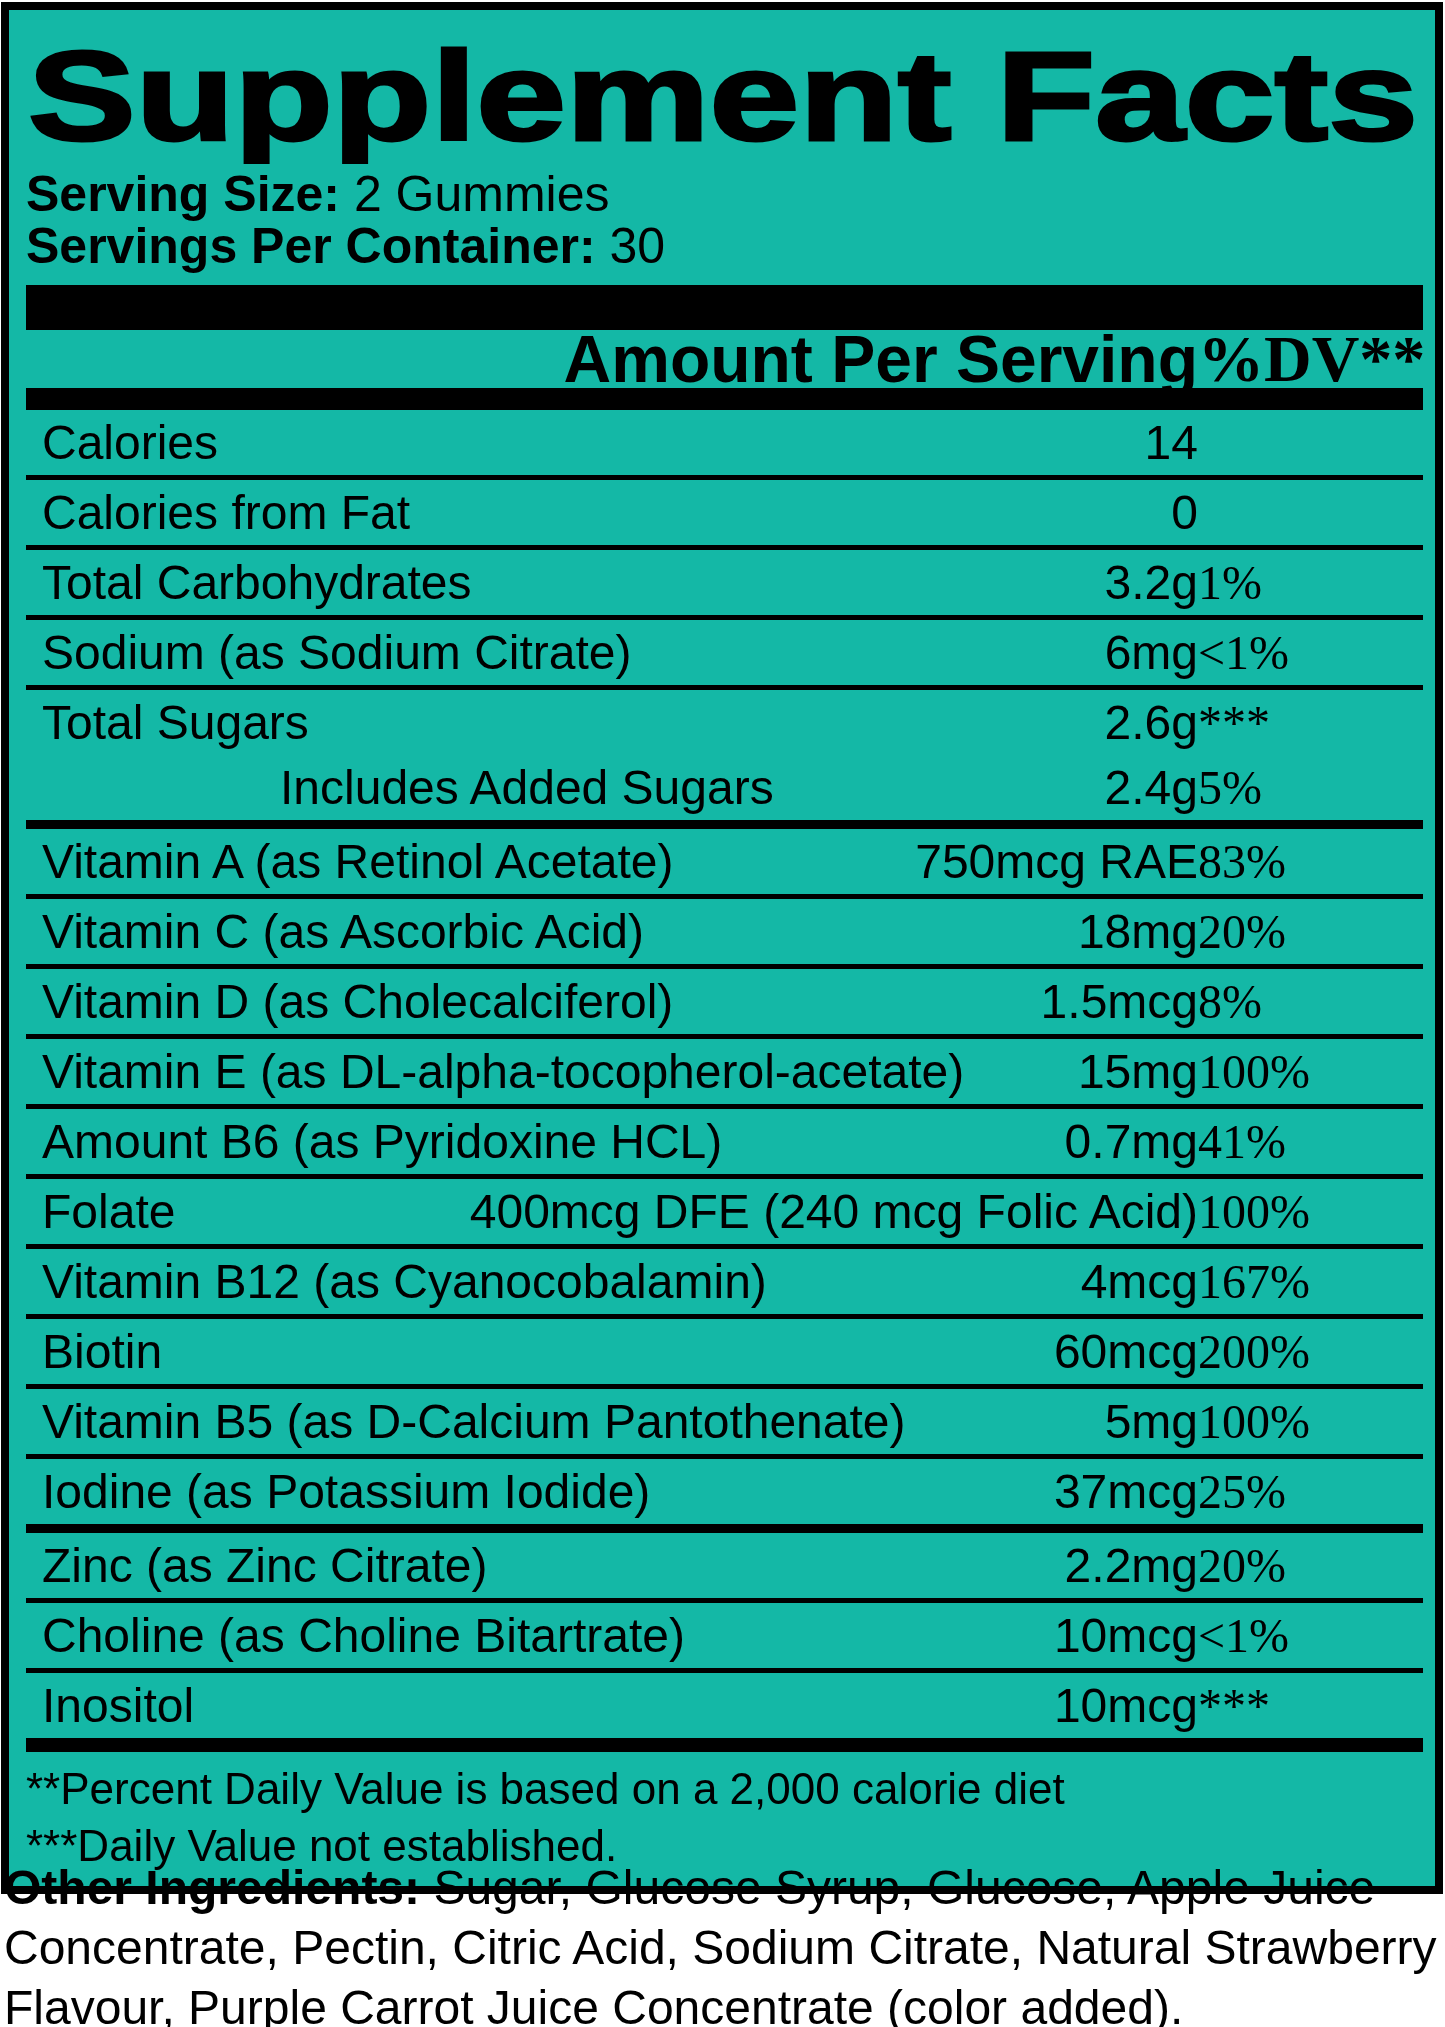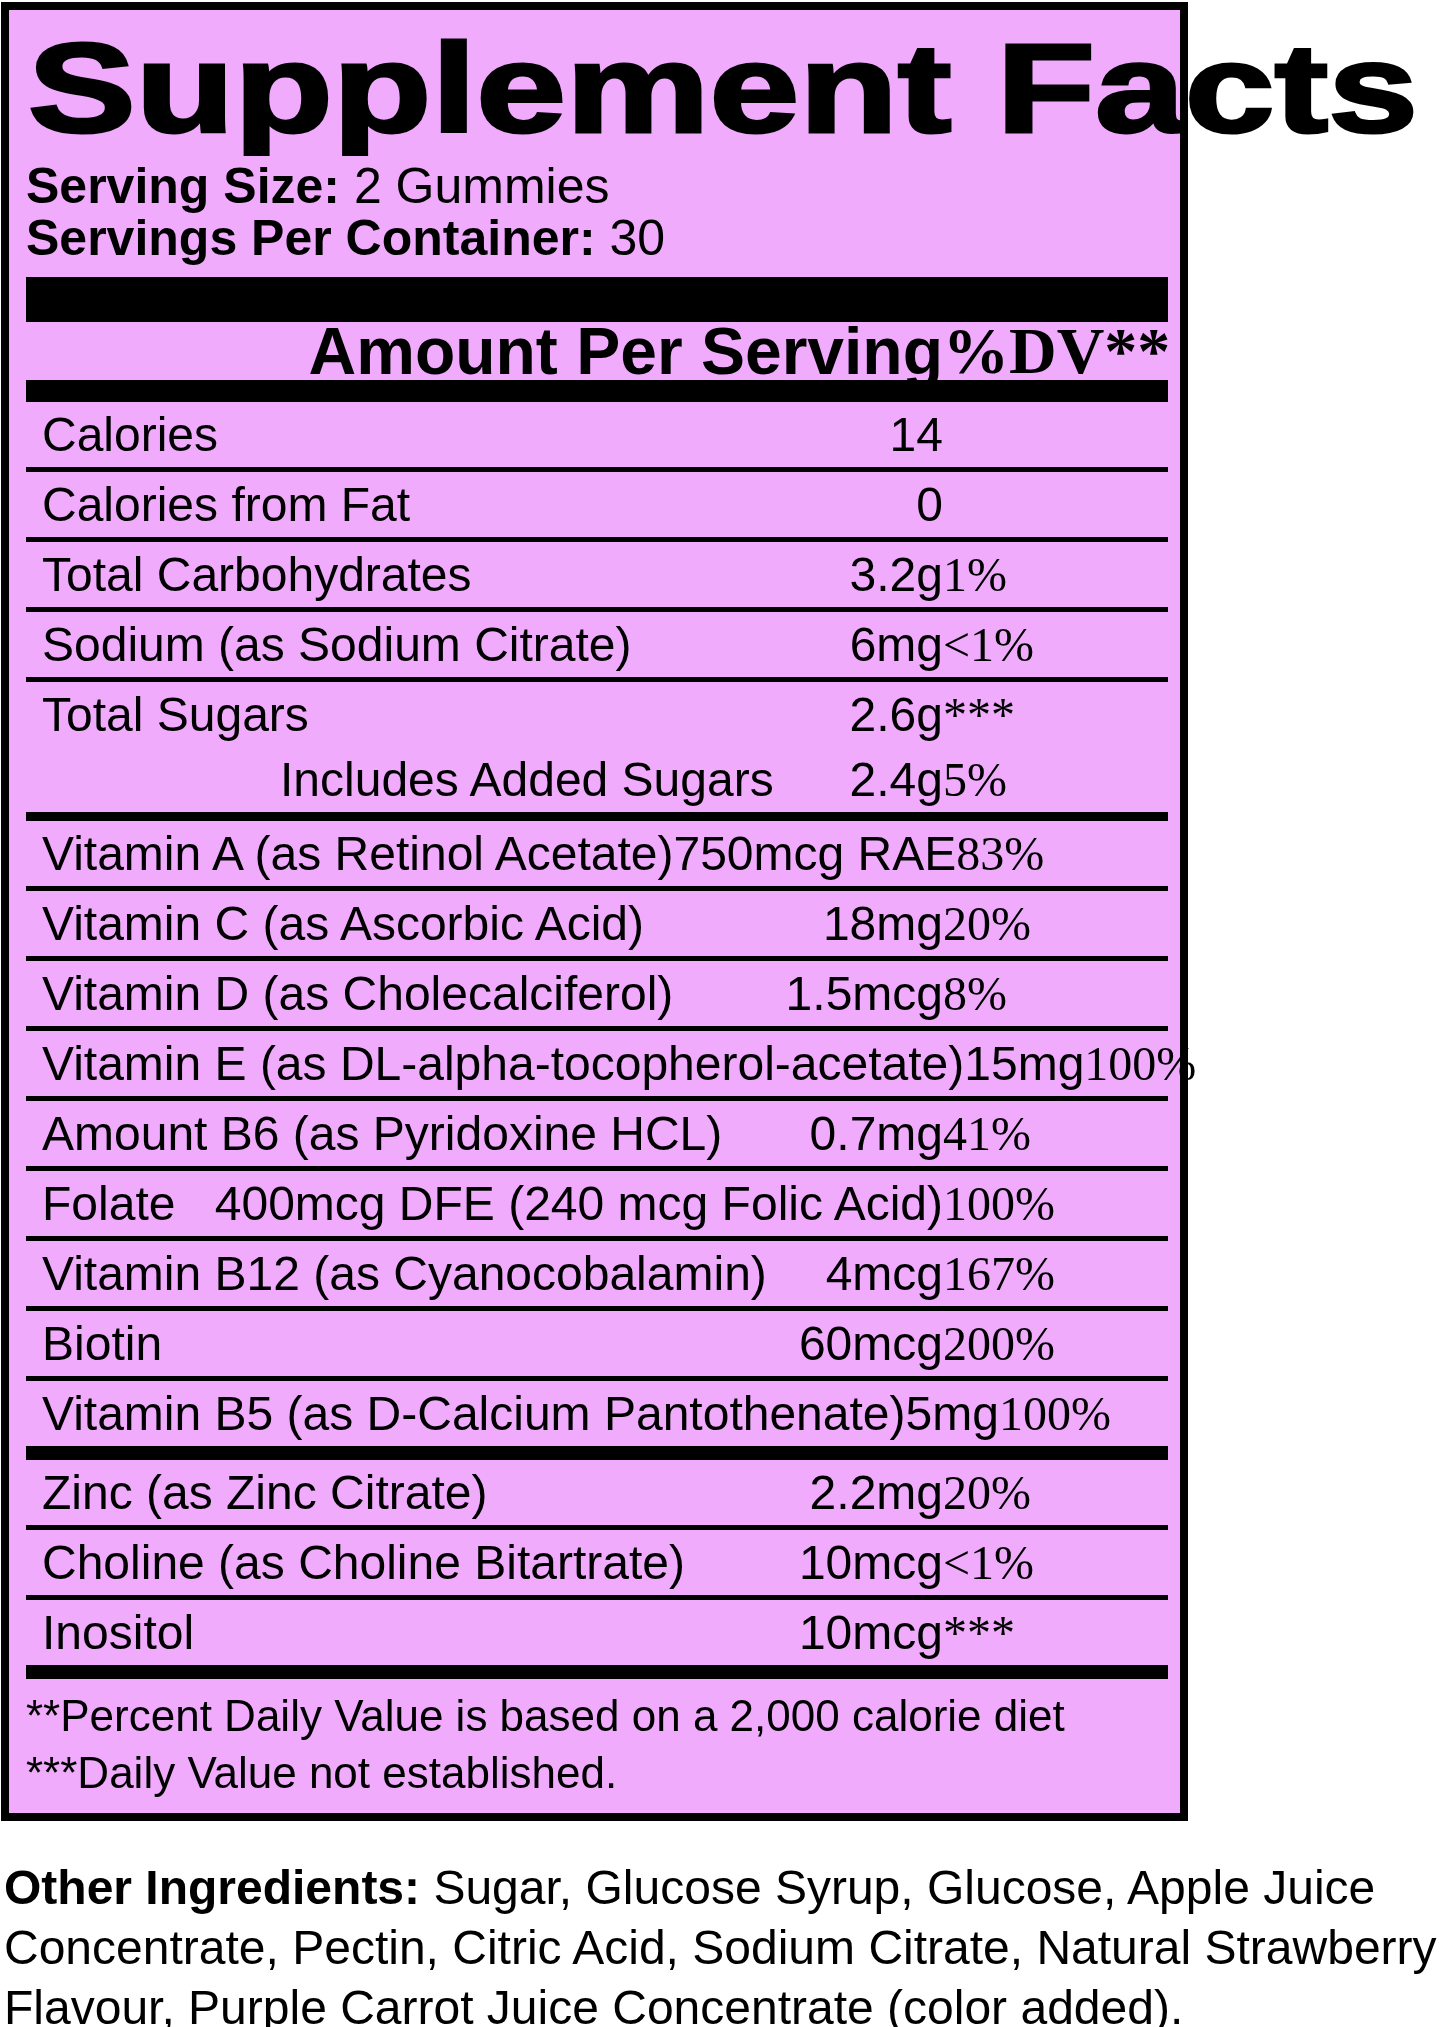--- a/index.html
+++ b/index.html
@@ -8,24 +8,24 @@
     background: #ffffff;
     font-family: "Liberation Sans", sans-serif;
     color: #000;
     overflow: hidden;
   }
   .sheet { width: 1445px; height: 2027px; position: relative; }
 
   .facts-box {
     position: absolute;
     left: 1px; top: 2px;
-    width: 1187px;
+    width: 1442px;
     border: 8px solid #000;
-    background: #f0abfc;
-    padding: 16px 12px 0 17px;
+    background: #14b8a6;
+    padding: 24px 12px 0 17px;
   }
 
   .title-svg { display: block; margin-top: 2px; }
   .title-svg text {
     font-family: "Liberation Sans", sans-serif;
     font-weight: bold;
     fill: #000;
     stroke: #000;
     stroke-width: 3px;
   }
@@ -182,20 +182,25 @@
     <span class="amt">60mcg</span>
     <span class="dv">200%</span>
   </div>
 <div class="sep"></div>
   <div class="row">
     <span class="lbl">Vitamin B5 (as D-Calcium Pantothenate)</span>
     <span class="amt">5mg</span>
     <span class="dv">100%</span>
   </div>
 <div class="sep"></div>
+  <div class="row">
+    <span class="lbl">Iodine (as Potassium Iodide)</span>
+    <span class="amt">37mcg</span>
+    <span class="dv">25%</span>
+  </div>
 <div class="sep medium"></div>
   <div class="row">
     <span class="lbl">Zinc (as Zinc Citrate)</span>
     <span class="amt">2.2mg</span>
     <span class="dv">20%</span>
   </div>
 <div class="sep"></div>
   <div class="row">
     <span class="lbl">Choline (as Choline Bitartrate)</span>
     <span class="amt">10mcg</span>

